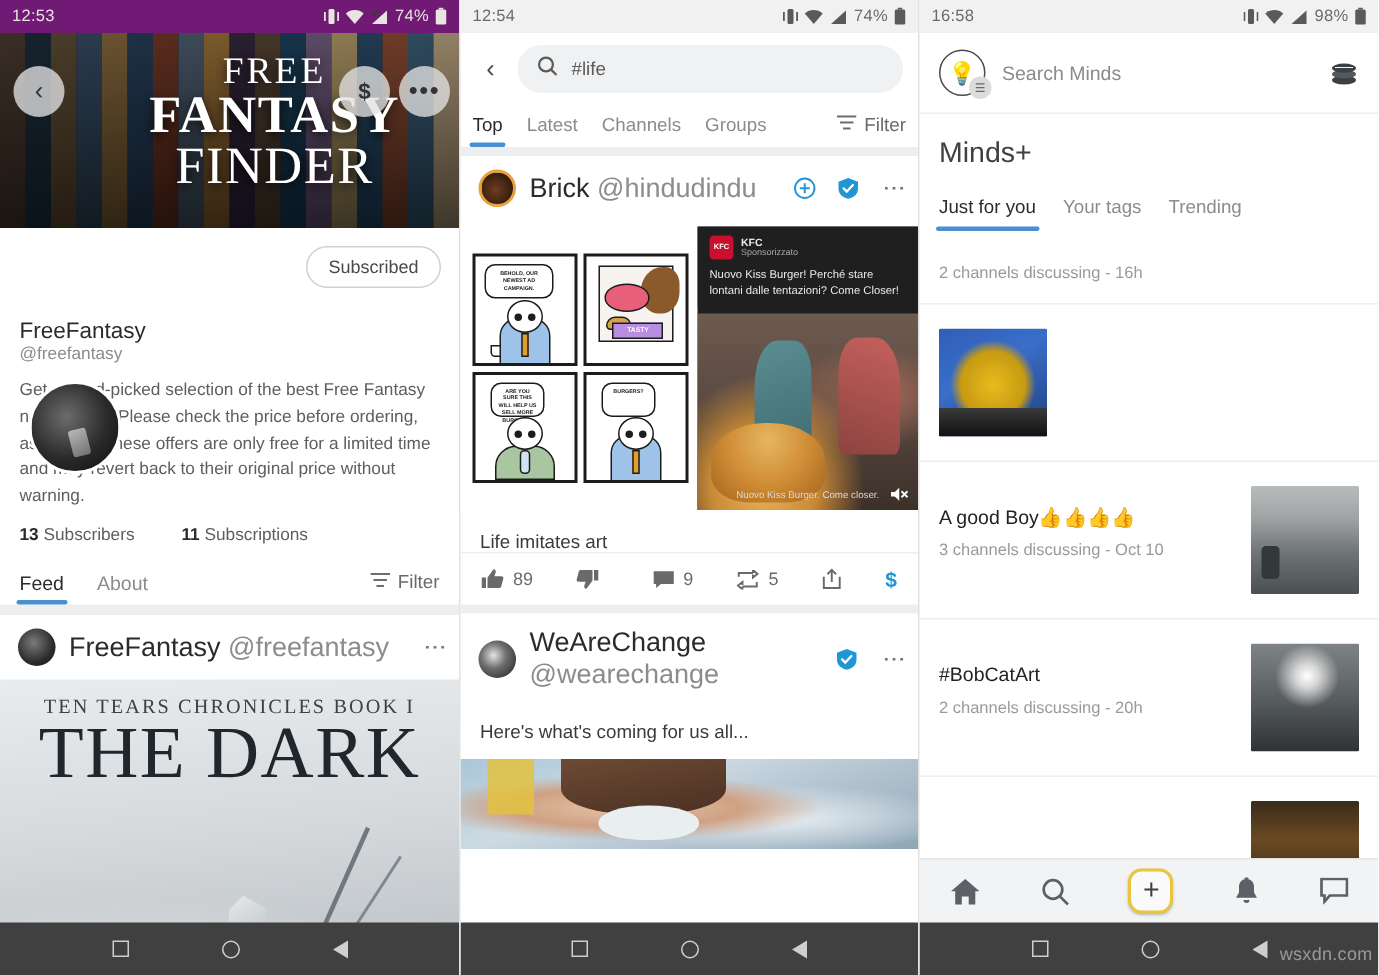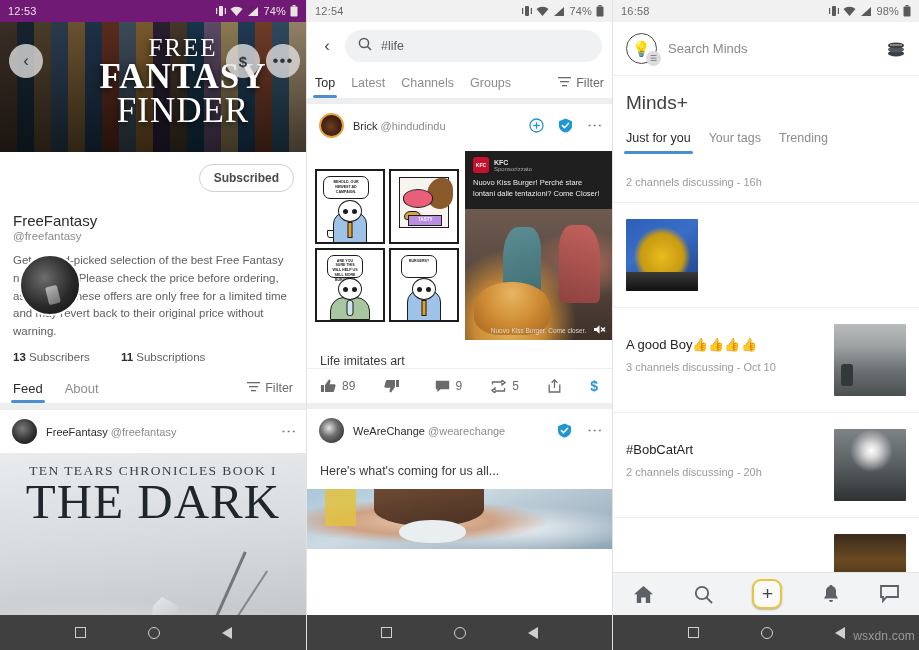--- a/index.html
+++ b/index.html
@@ -57,21 +57,21 @@
     position: absolute; left: 19px; top: 102px;
     width: 62px; height: 62px; border-radius: 50%;
     border: 2px solid #fff; overflow: hidden;
     background: radial-gradient(circle at 40% 38%, #6c6c6c 0%, #2a2a2a 55%, #0d0d0d 100%);
   }
   .avatar-lg::after {
     content:""; position:absolute; left:26px; top:30px; width:12px; height:18px;
     background: linear-gradient(160deg,#d8d8d8,#8a8a8a); border-radius:2px;
     transform: rotate(-14deg); opacity:.75;
   }
-  .profile-head { position: relative; height: 58px; font-weight: bold; }
+  .profile-head { position: relative; height: 58px; }
   .subscribed-btn {
     position: absolute; right: 12px; top: 12px;
     border: 1px solid #d0d0d0; border-radius: 16px;
     padding: 6px 14px; font-size: 12px; color: #4a4a4a; background: #fff;
   }
   .profile-body { padding: 0 13px; }
   .pf-name { font-size: 15px; color: #2b2b2b; margin-top: 2px; }
   .pf-handle { font-size: 11.5px; color: #8c8c8c; margin-top: 1px; }
   .pf-bio { font-size: 11.5px; color: #5e5e5e; line-height: 1.55; margin-top: 10px; }
   .pf-stats { font-size: 11.5px; color: #5e5e5e; margin-top: 10px; }
@@ -92,21 +92,21 @@
   .filter-btn {
     margin-left: auto; font-size: 12.5px; color: #6a6a6a;
     display: flex; align-items: center; gap: 5px;
   }
   .divider-thick { height: 7px; background: #eceef0; }
   .post-head { display: flex; align-items: center; padding: 9px 12px; gap: 9px; }
   .avatar-sm {
     width: 25px; height: 25px; border-radius: 50%; flex: 0 0 25px;
     background: radial-gradient(circle at 42% 38%, #7b7b7b 0%, #2d2d2d 60%, #111 100%);
   }
-  .post-user { font-size: 11px; color: #2b2b2b; }
+  .post-user { font-size: 18px; color: #2b2b2b; }
   .post-user .handle { color: #8c8c8c; }
   .kebab { margin-left: auto; color: #767676; font-size: 15px; line-height: .7;
            letter-spacing: 0; writing-mode: vertical-rl; }
 
   .bookcover {
     position: relative; height: 242px; overflow: hidden;
     background: linear-gradient(175deg,#e9ecee 0%,#d6dadd 40%,#c2c7cb 72%,#aeb4b9 100%);
   }
   .bc-series {
     position: absolute; top: 10px; left: 0; right: 0; text-align: center;

